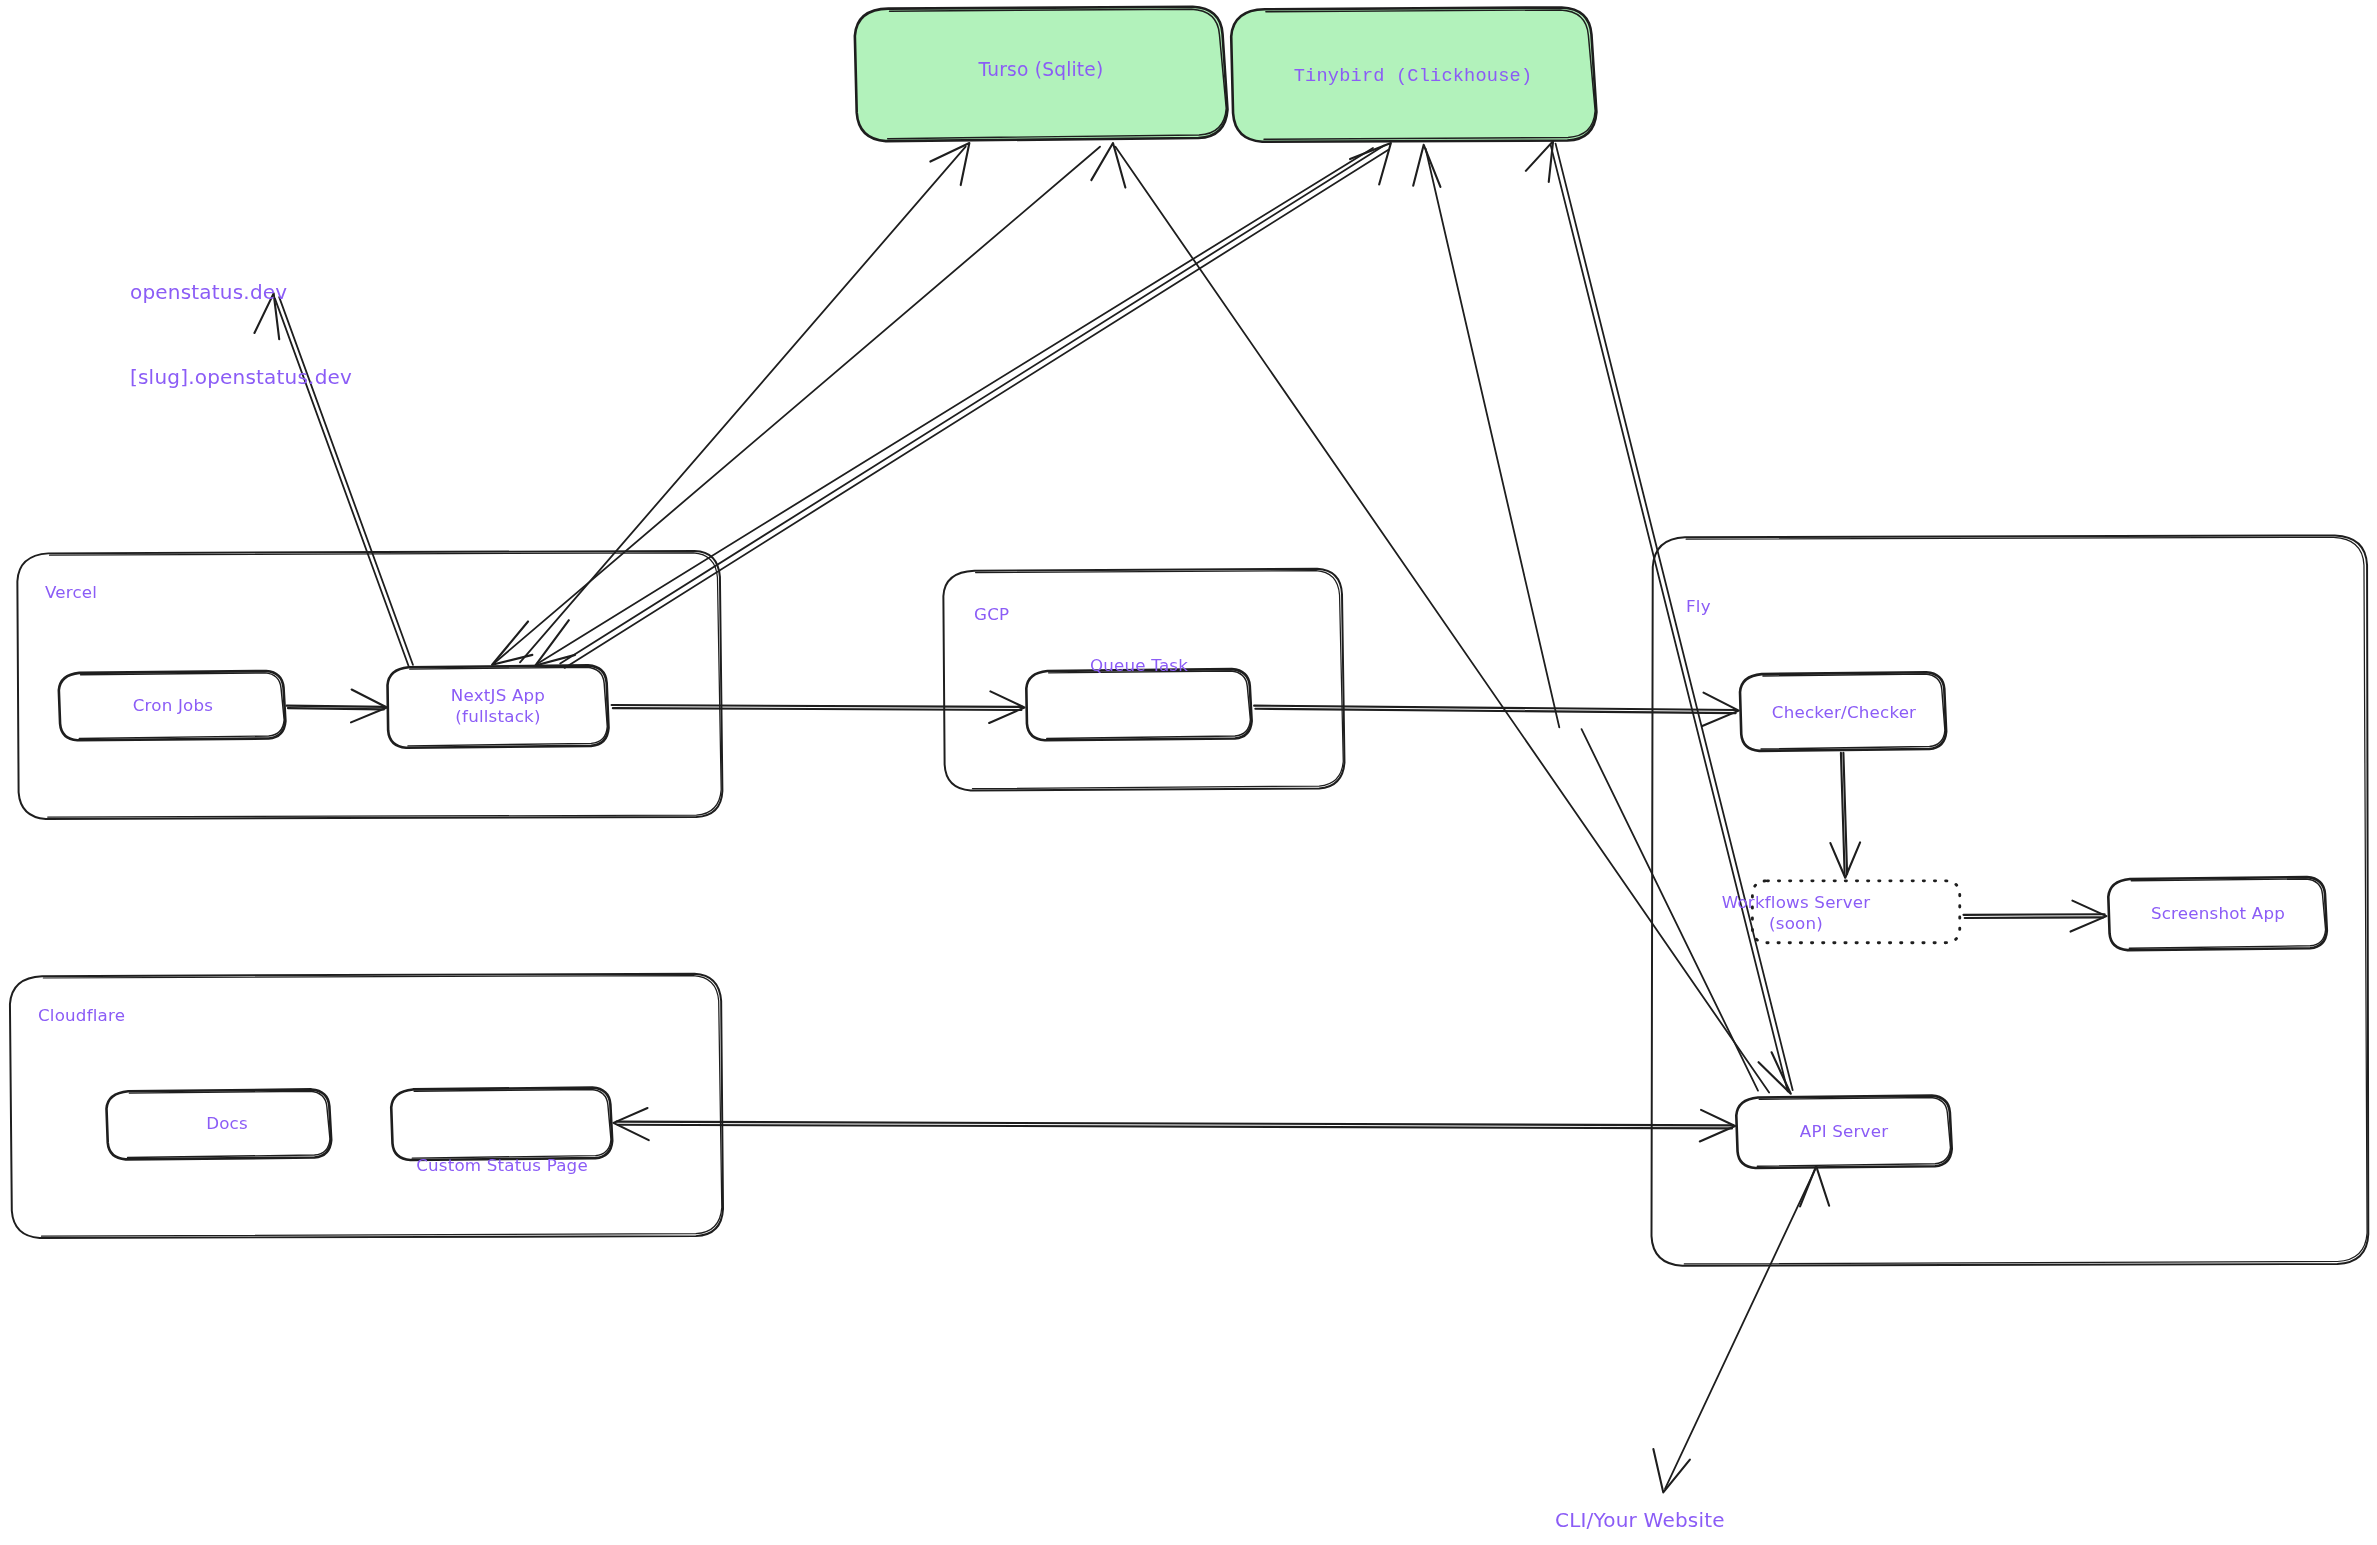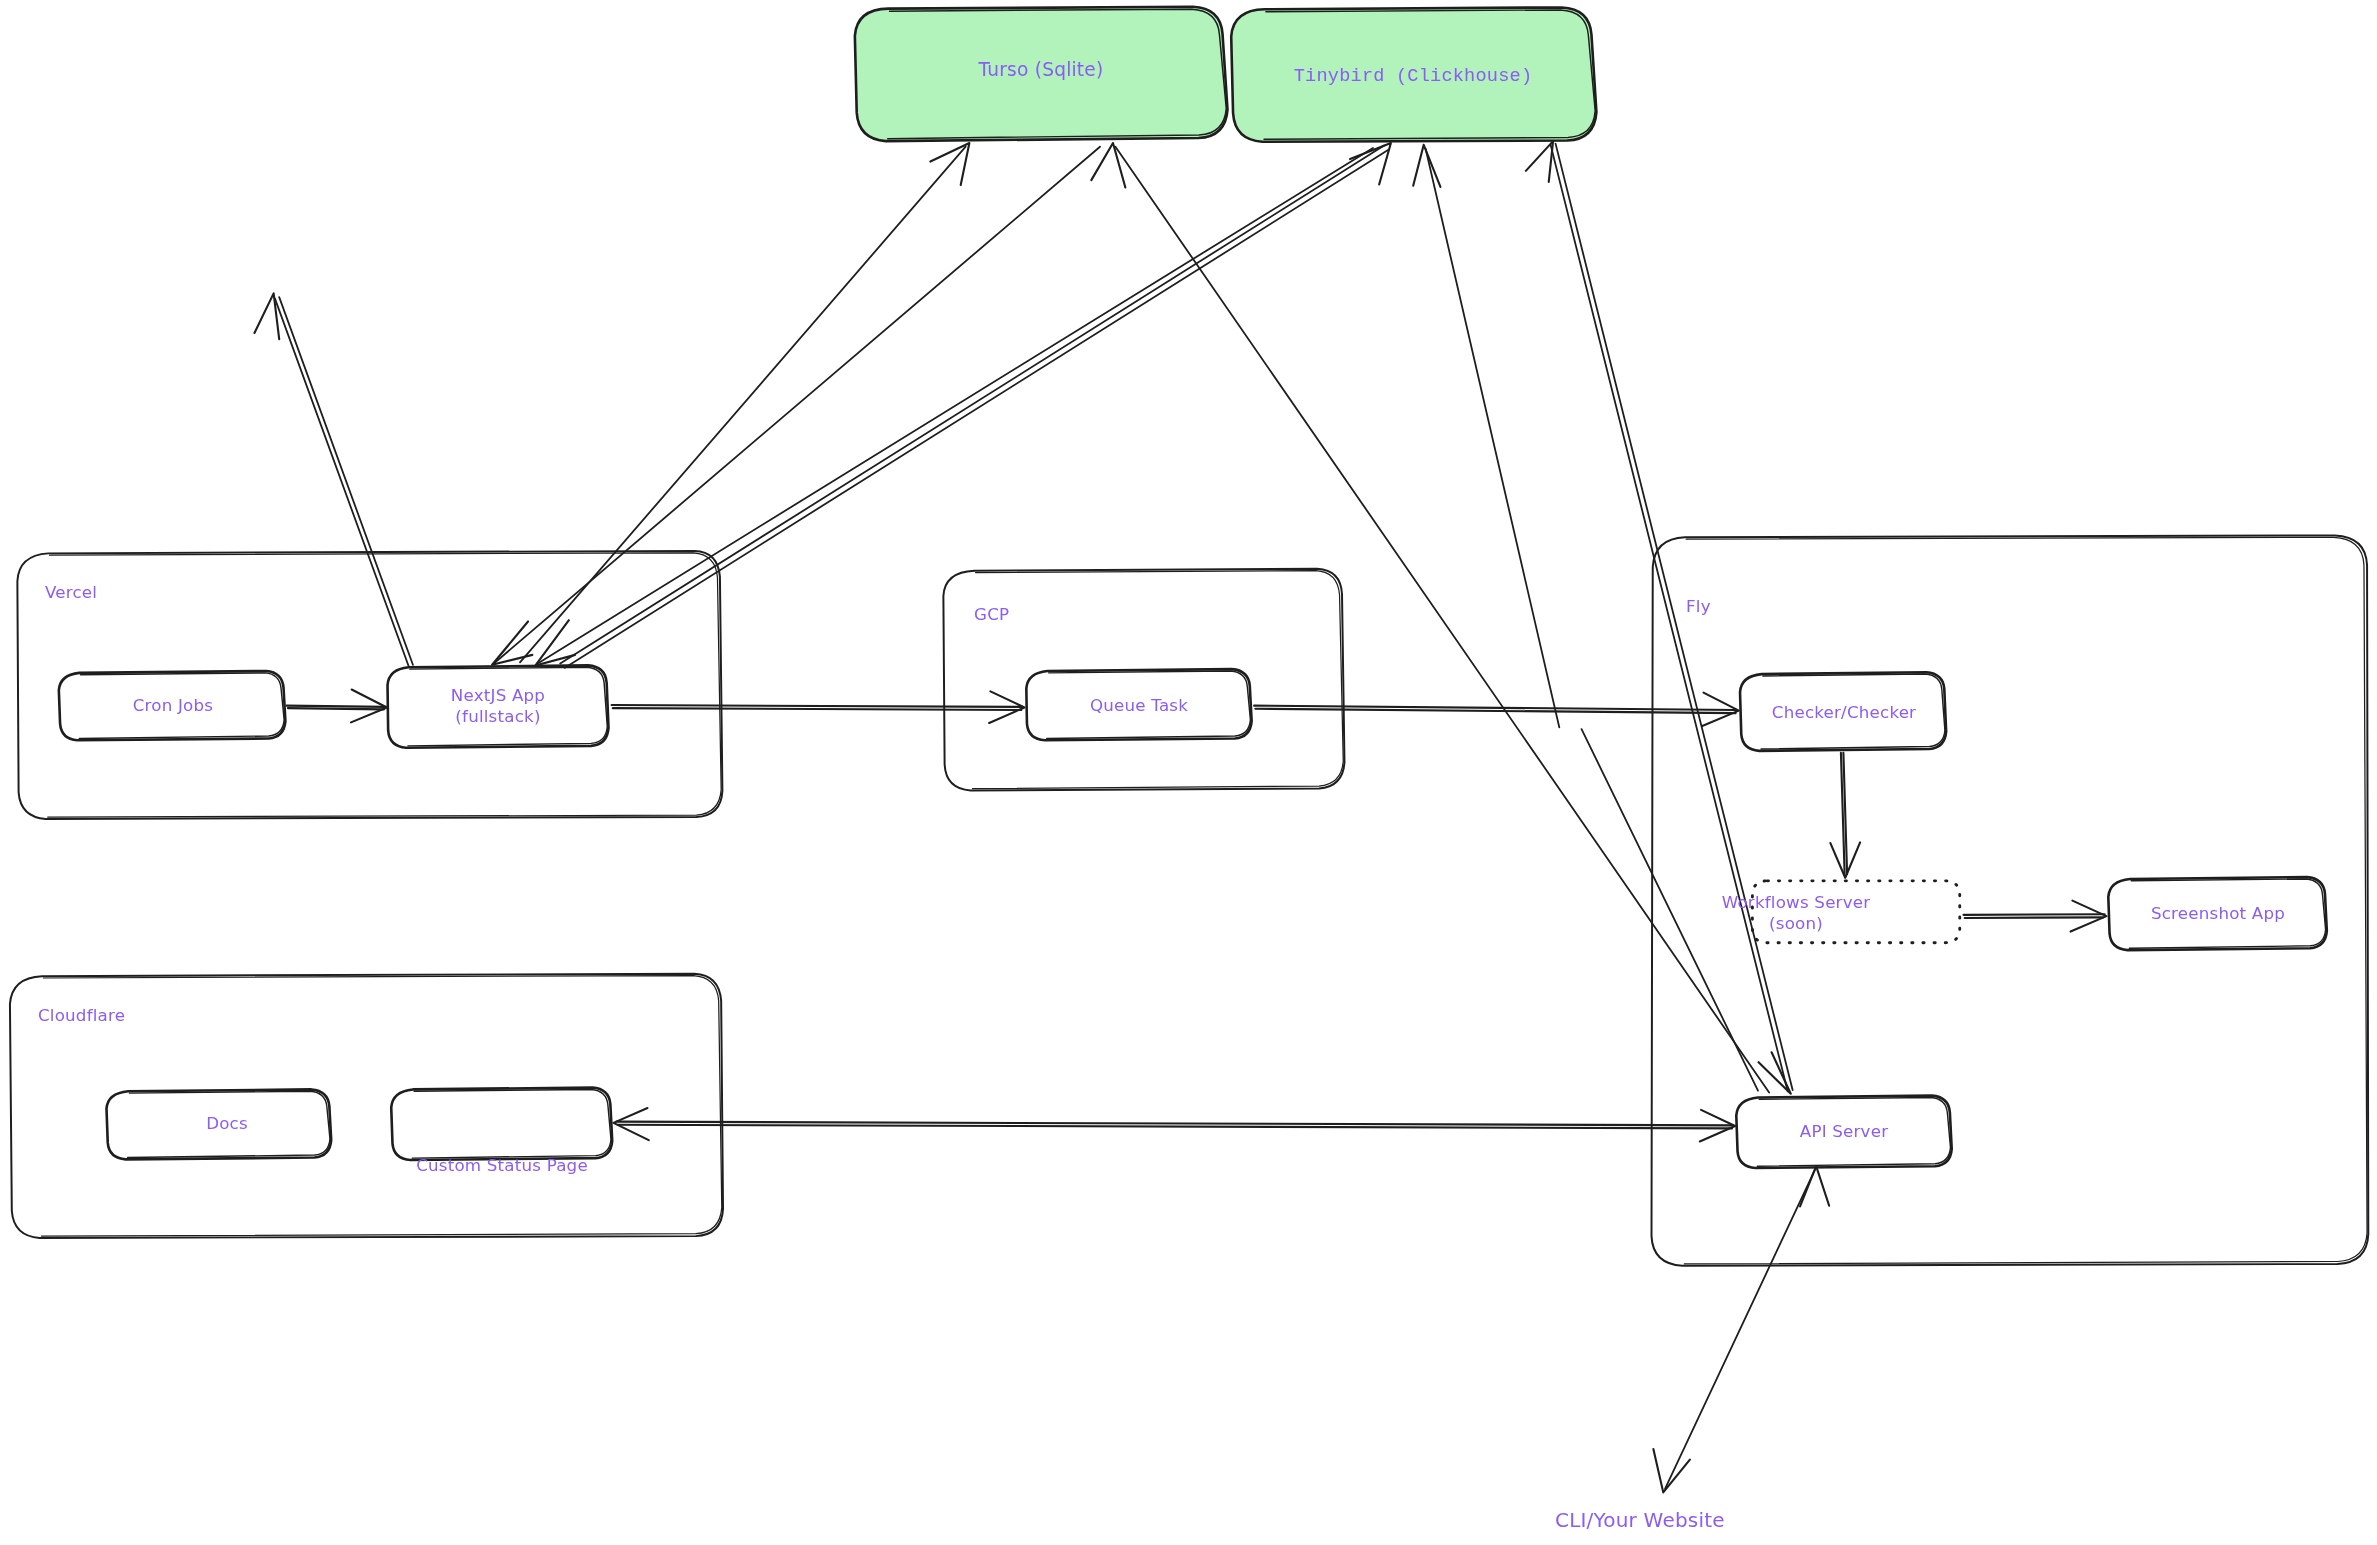--- a/index.html
+++ b/index.html
@@ -276,26 +276,30 @@
   <div class="lbl grp-lbl" style="left:974px; top:615px;">GCP</div>
   <div class="lbl grp-lbl" style="left:1686px; top:607px;">Fly</div>
   <div class="lbl grp-lbl" style="left:38px; top:1016px;">Cloudflare</div>
 
   <div class="lbl node-lbl-lg" style="left:1041px; top:70px;">Turso (Sqlite)</div>
   <div class="lbl node-lbl-lg" style="left:1413px; top:77px;font-family:Liberation Mono, monospace;">Tinybird (Clickhouse)</div>
 
   <div class="lbl node-lbl" style="left:173px; top:706px;">Cron Jobs</div>
   <div class="lbl node-lbl" style="left:498px; top:706px;">NextJS App
 (fullstack)</div>
-  <div class="lbl node-lbl" style="left:1139px; top:706px;">Queue Task</div>
+  <div class="lbl node-lbl" style="left:1139px; top:666px;">Queue Task</div>
   <div class="lbl node-lbl" style="left:1844px; top:713px;">Checker/Checker</div>
   <div class="lbl node-lbl" style="left:1796px; top:913px;">Workflows Server
 (soon)</div>
   <div class="lbl node-lbl" style="left:2218px; top:914px;">Screenshot App</div>
   <div class="lbl node-lbl" style="left:1844px; top:1132px;">API Server</div>
   <div class="lbl node-lbl" style="left:227px; top:1124px;">Docs</div>
   <div class="lbl node-lbl" style="left:502px; top:1124px;margin-top:42px;">Custom Status Page</div>
 
+  <div class="lbl free-lbl" style="left:130px; top:221px;">
+    <div>openstatus.dev</div>
+    <div>[slug].openstatus.dev</div>
+  </div>
 
   <div class="lbl free-lbl" style="left:1555px; top:1506px;">CLI/Your Website</div>
 
 </div>
 
 
 </body></html>

